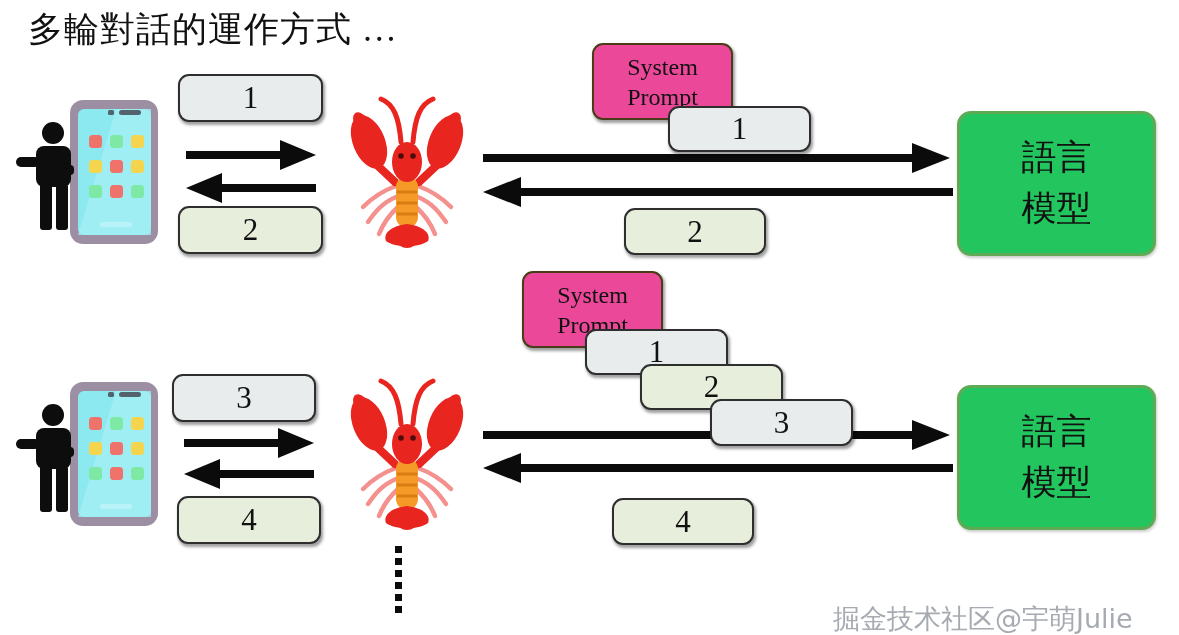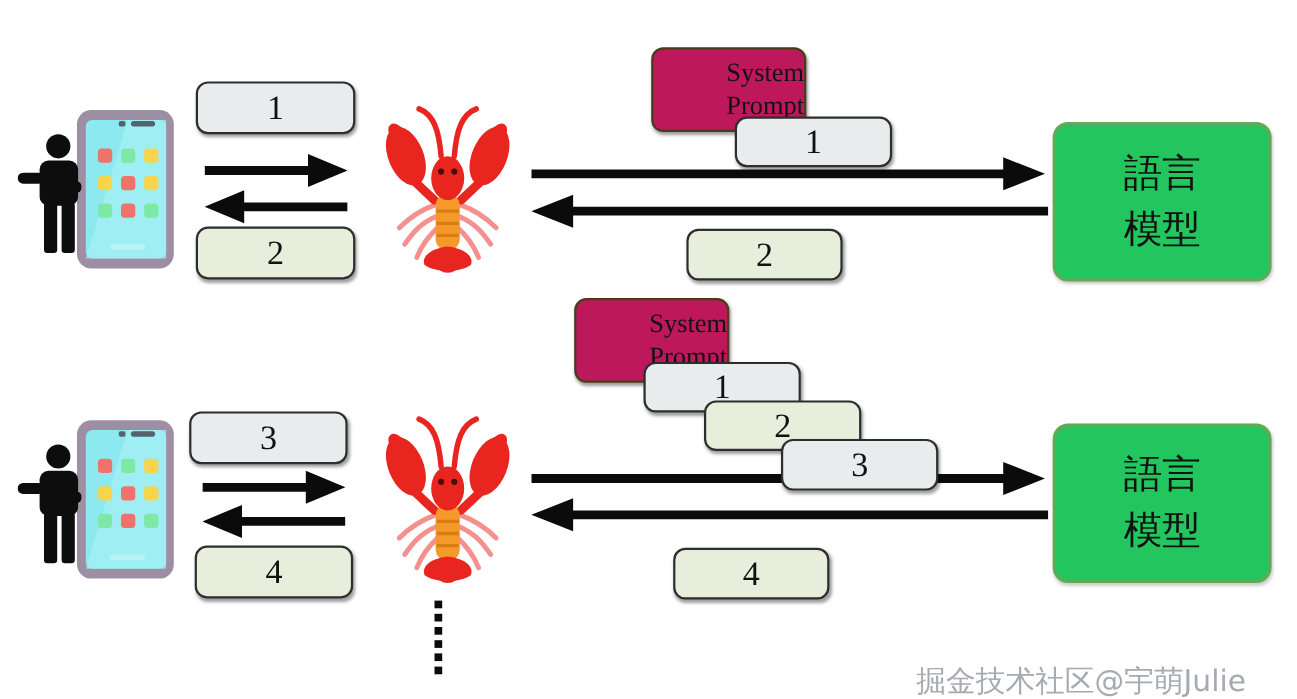--- a/index.html
+++ b/index.html
@@ -13,21 +13,21 @@
   }
   
   .msgbox{
     box-sizing:border-box;border:2px solid #2e2e2e;border-radius:11px;
     display:flex;align-items:center;justify-content:center;
     font-size:31px;color:#111;
     box-shadow:1.5px 2.5px 3px rgba(0,0,0,.38);
   }
   .gray{background:#e9eced;}
   .green{background:#e7efdc;}
-  .orange{background:#be185d;border-color:#4a3c19;align-items:flex-end;}
+  .orange{background:#ec4899;border-color:#4a3c19;}
   .sysprompt{
     flex-direction:column;font-size:24px;line-height:1.25;text-align:center;
   }
   .lmbox{
     box-sizing:border-box;background:#22c55e;border:3.5px solid #5fab55;border-radius:14px;
     display:flex;flex-direction:column;align-items:center;justify-content:center;
     font-size:35px;line-height:1.45;color:#111;text-align:center;
     box-shadow:1px 2px 3px rgba(0,0,0,.2);
   }
   .arrow{display:block;}
@@ -43,20 +43,21 @@
     font-size:27px;color:rgba(158,163,170,.92);
     text-shadow:0 0 2px #fff,1px 1px 1px #fff,-1px -1px 1px #fff,2px 2px 2px rgba(255,255,255,.9);
     white-space:nowrap;
   }.z1{z-index:1}.z2{z-index:2}.z3{z-index:3}.z4{z-index:4}.z5{z-index:5}
 </style>
 </head>
 <body>
 
 <div id="canvas">
 
+  <div class="abs title">多輪對話的運作方式 …</div>
 
   <svg class="abs z1" style="left:16px;top:88px" width="146" height="162" viewBox="0 0 146 162">
     <rect x="54" y="12" width="88" height="144" rx="13" fill="#9d8fa3"></rect>
     <rect x="62" y="21" width="73" height="126" rx="6" fill="#8ce9f0"></rect>
     <polygon points="100,21 135,21 135,147 62,147" fill="#a5eff4" opacity="0.7"></polygon>
     <rect x="92" y="22" width="6" height="5" rx="1.5" fill="#53636d"></rect>
     <rect x="103" y="22" width="22" height="5" rx="2.5" fill="#53636d"></rect>
     <g>
       <rect x="73" y="47" width="13" height="13" rx="3.5" fill="#f0736b"></rect>
       <rect x="94" y="47" width="13" height="13" rx="3.5" fill="#7ee8a5"></rect>

